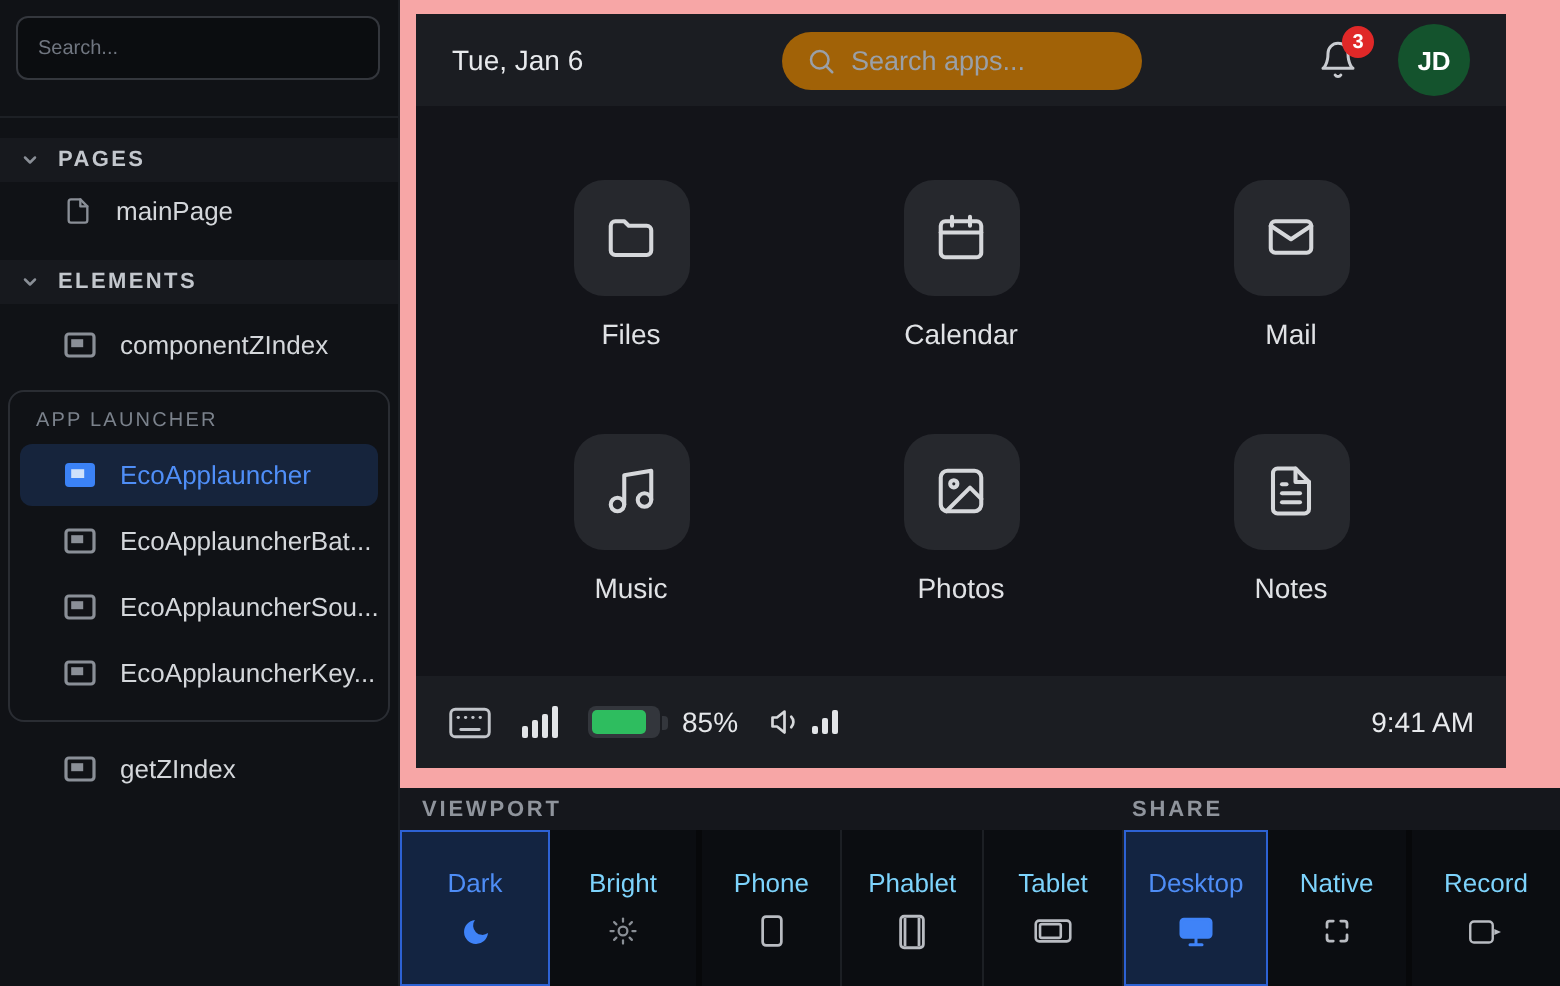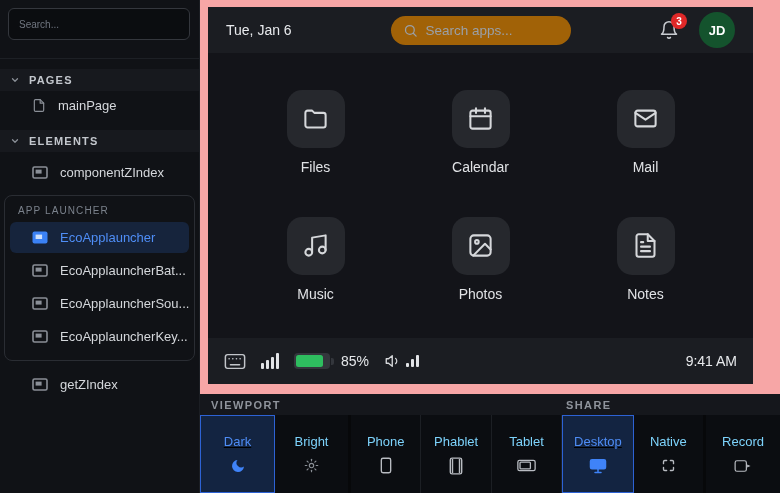--- a/index.html
+++ b/index.html
@@ -85,21 +85,21 @@
   .tb-group { display:flex; }
   .tb-group.g-theme { width:148px; }
   .tb-group.g-viewport { width:352px; margin-left:3px; }
   .tb-group.g-share { flex:1; margin-left:3px; }
   .tb-btn { flex:1; background:#0b0d11; border-right:1px solid #1c1f24; display:flex;
     flex-direction:column; align-items:center; justify-content:center; gap:8px; cursor:pointer; }
   .tb-btn:last-child { border-right:none; }
   .tb-btn .tb-label { color:#7dd3fc; font-size:13px; }
   .tb-btn .tb-ico { color:#b9bcc2; display:flex; height:18px; align-items:center; }
   .tb-btn.dim .tb-ico { color:#8a8f96; }
-  .tb-btn.sel { background:#132441; border:1px solid #2d62d4;text-decoration:underline; }
+  .tb-btn.sel { background:#132441; border:1px solid #2d62d4; }
   .tb-btn.sel .tb-label { color:#4e8df6; }
   .tb-btn.sel .tb-ico { color:#3f83f8; }
 </style>
 </head>
 <body>
 
 <div class="app">
 
   <div class="sidebar">
     <input class="sb-search" placeholder="Search..." style="">

